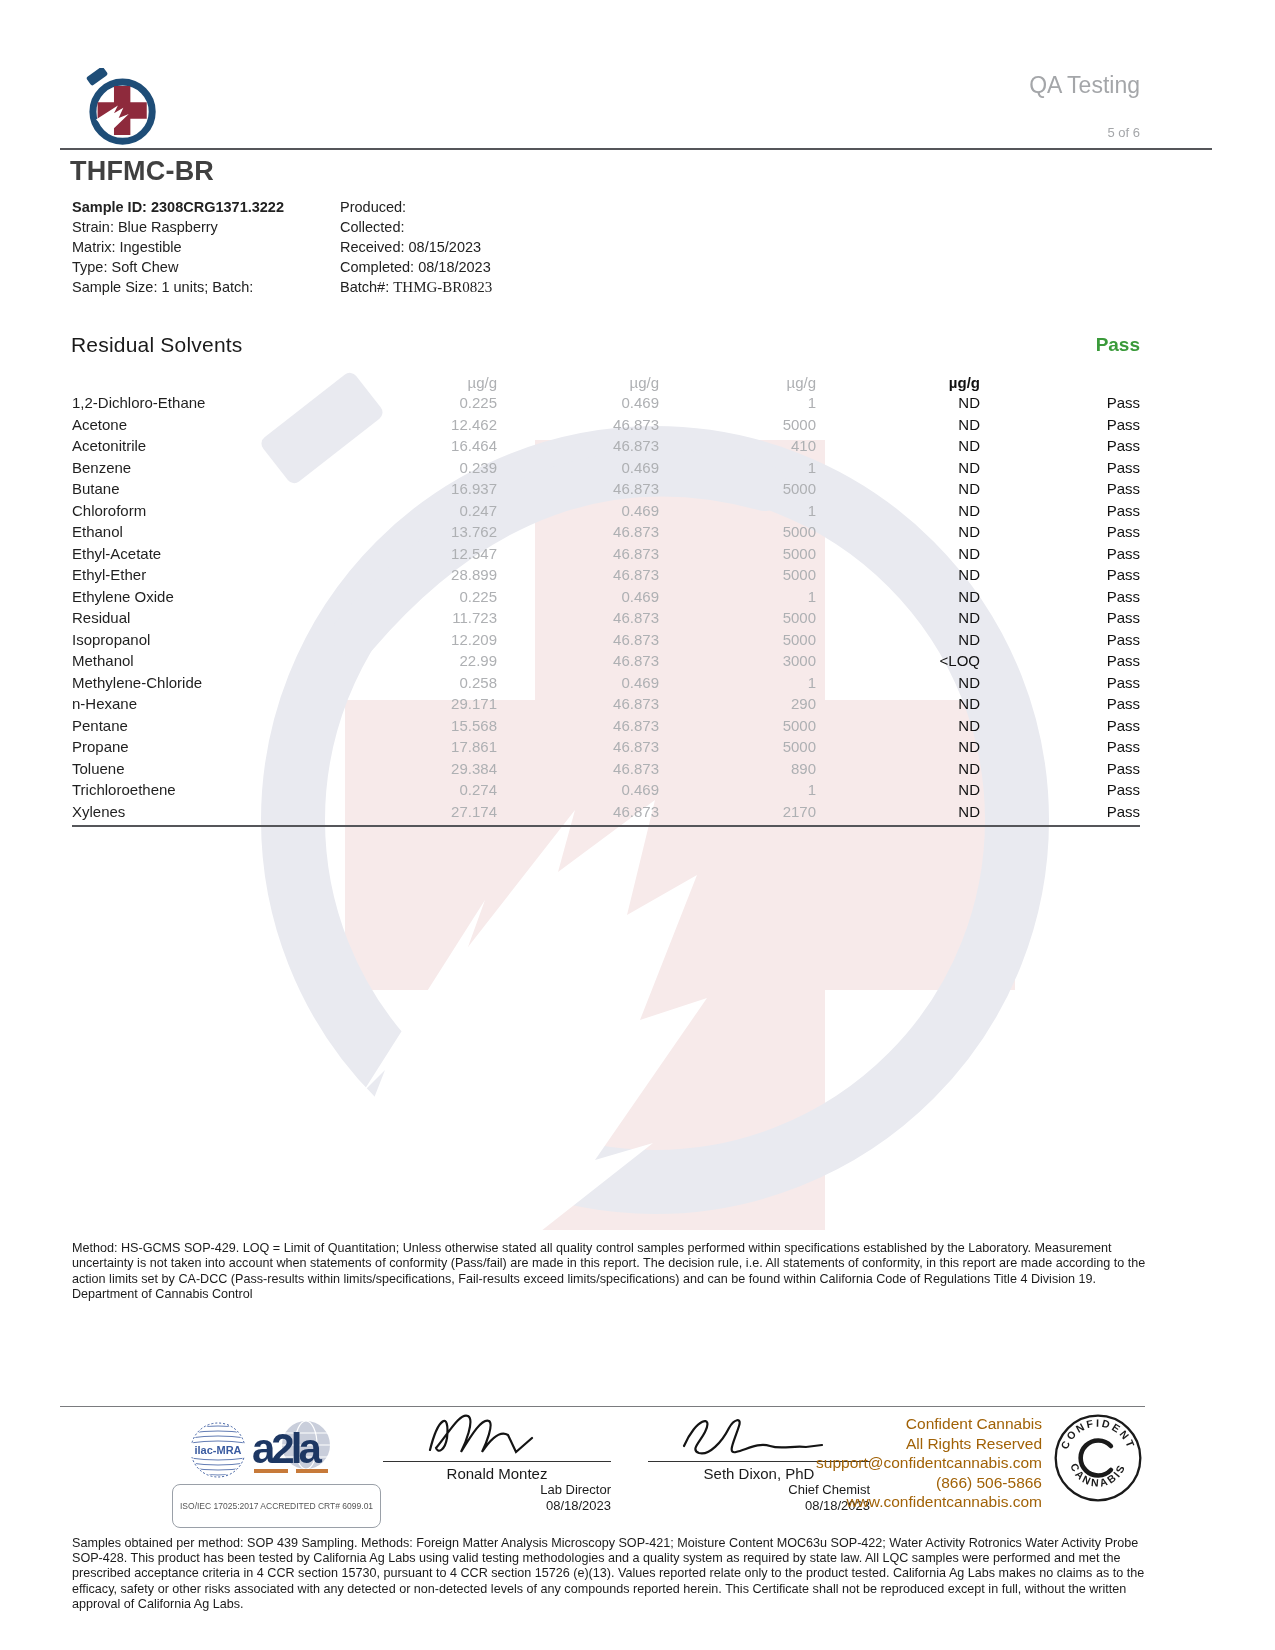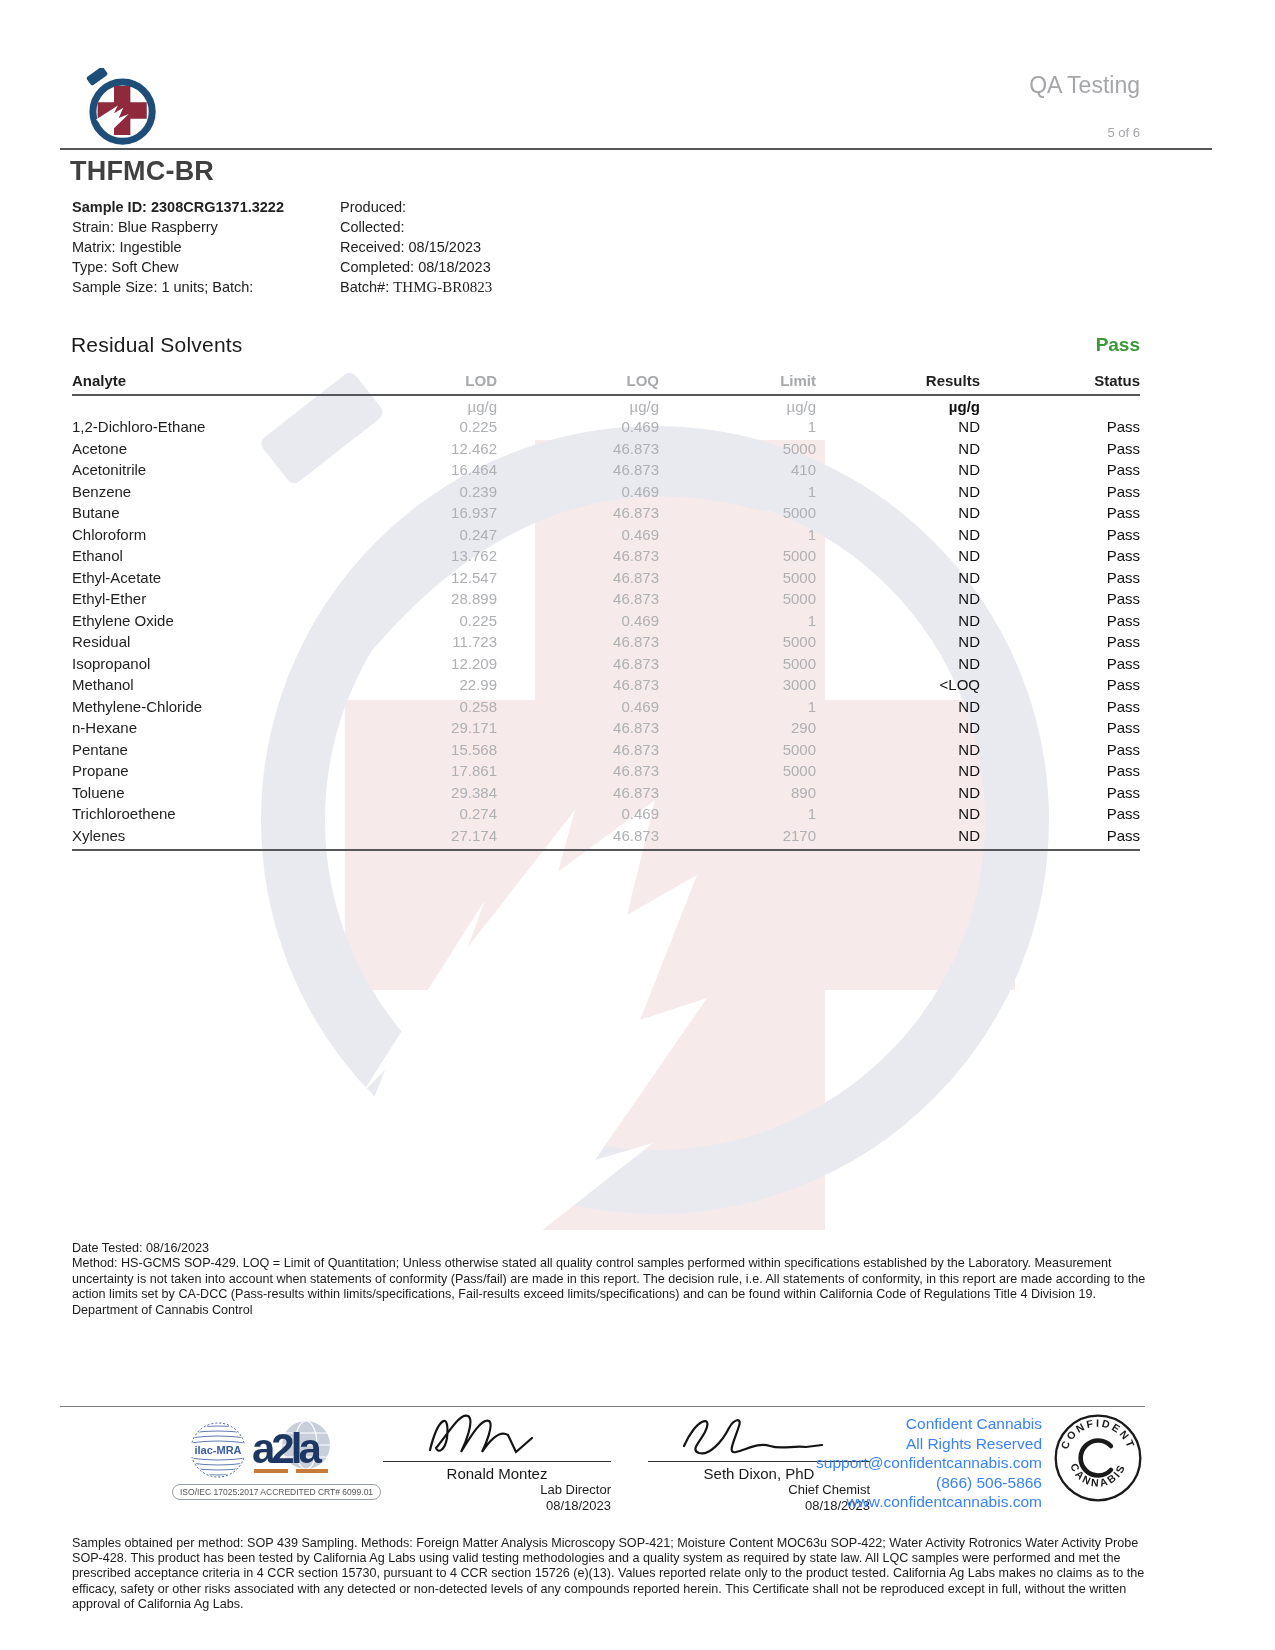--- a/index.html
+++ b/index.html
@@ -43,22 +43,22 @@
   .blackv { color:#111; }
   .tbody-end { border-top:2px solid #55565a; margin-top:1px; }
 
   
   .notes { font-size:12.6px; line-height:15.4px; color:#1c1c1c; }
 
   
   .sig-name { font-size:15px; color:#1a1a1a; text-align:center; }
   .sig-sub { font-size:13px; color:#1a1a1a; text-align:right; line-height:15.5px; }
   .sig-line { border-top:1.5px solid #333; }
-  .iso-box { font-size:8.5px; color:#555; border:1px solid #9aa0a8; border-radius:8px; padding:2px 7px; white-space:nowrap; }
-  .cc-block { text-align:right; font-size:15.5px; line-height:19.5px; color:#3b82f6; }
+  .iso-box { font-size:8.5px; color:#555; border:1px solid #9aa0a8; border-radius:8px; padding:16px 7px; white-space:nowrap; }
+  .cc-block { text-align:right; font-size:15.5px; line-height:19.5px; color:#a16207; }
 
   .disclaimer { font-size:12.6px; line-height:15.2px; color:#1c1c1c;margin-top:24px; }
 </style>
 </head>
 <body>
 
 <div class="page">
 
   <div class="watermark">
     <svg width="840" height="930" viewBox="0 0 840 930">
@@ -104,28 +104,20 @@
       <div>Collected:</div>
       <div>Received: 08/15/2023</div>
       <div>Completed: 08/18/2023</div>
       <div><span>Batch#:</span> <span class="serif">THMG-BR0823</span></div>
     </div>
 
     <div class="abs section-title" style="left:71px; top:333px;">Residual Solvents</div>
     <div class="abs section-pass" style="right:135px; top:334px; color:#3a9a3a;">Pass</div>
 
     <div class="rs-table">
-      <div class="trow thead">
-        <div class="c c0">Analyte</div>
-        <div class="c gray-h">LOD</div>
-        <div class="c gray-h">LOQ</div>
-        <div class="c gray-h">Limit</div>
-        <div class="c">Results</div>
-        <div class="c">Status</div>
-      </div>
       <div class="trow units">
         <div class="c c0"></div>
         <div class="c gray">µg/g</div>
         <div class="c gray">µg/g</div>
         <div class="c gray">µg/g</div>
         <div class="c blackv" style="font-weight:bold;">µg/g</div>
         <div class="c"></div>
       </div>
       <div id="table-body">
           <div class="trow">
@@ -286,21 +278,20 @@
             <div class="c gray">46.873</div>
             <div class="c gray">2170</div>
             <div class="c blackv">ND</div>
             <div class="c blackv">Pass</div>
           </div>
         </div>
       <div class="tbody-end"></div>
     </div>
 
     <div class="abs notes" style="left:72px; top:1241px; width:1076px;">
-      <div>Date Tested: 08/16/2023</div>
       <div>Method: HS-GCMS SOP-429. LOQ = Limit of Quantitation; Unless otherwise stated all quality control samples performed within specifications established by the Laboratory. Measurement uncertainty is not taken into account when statements of conformity (Pass/fail) are made in this report.  The decision rule, i.e. All statements of conformity, in this report are made according to the action limits set by CA-DCC (Pass-results within limits/specifications, Fail-results exceed limits/specifications) and can be found within California Code of Regulations Title 4 Division 19. Department of Cannabis Control</div>
     </div>
 
     <div class="rule-thin" style="left:60px; top:1406px; width:1085px;"></div>
 
     <div class="abs" style="left:186px; top:1420px;">
       <svg width="64" height="60" viewBox="0 0 64 60">
         <defs>
             <clipPath id="ilacClip">
               <circle cx="32" cy="30" r="26"></circle>

